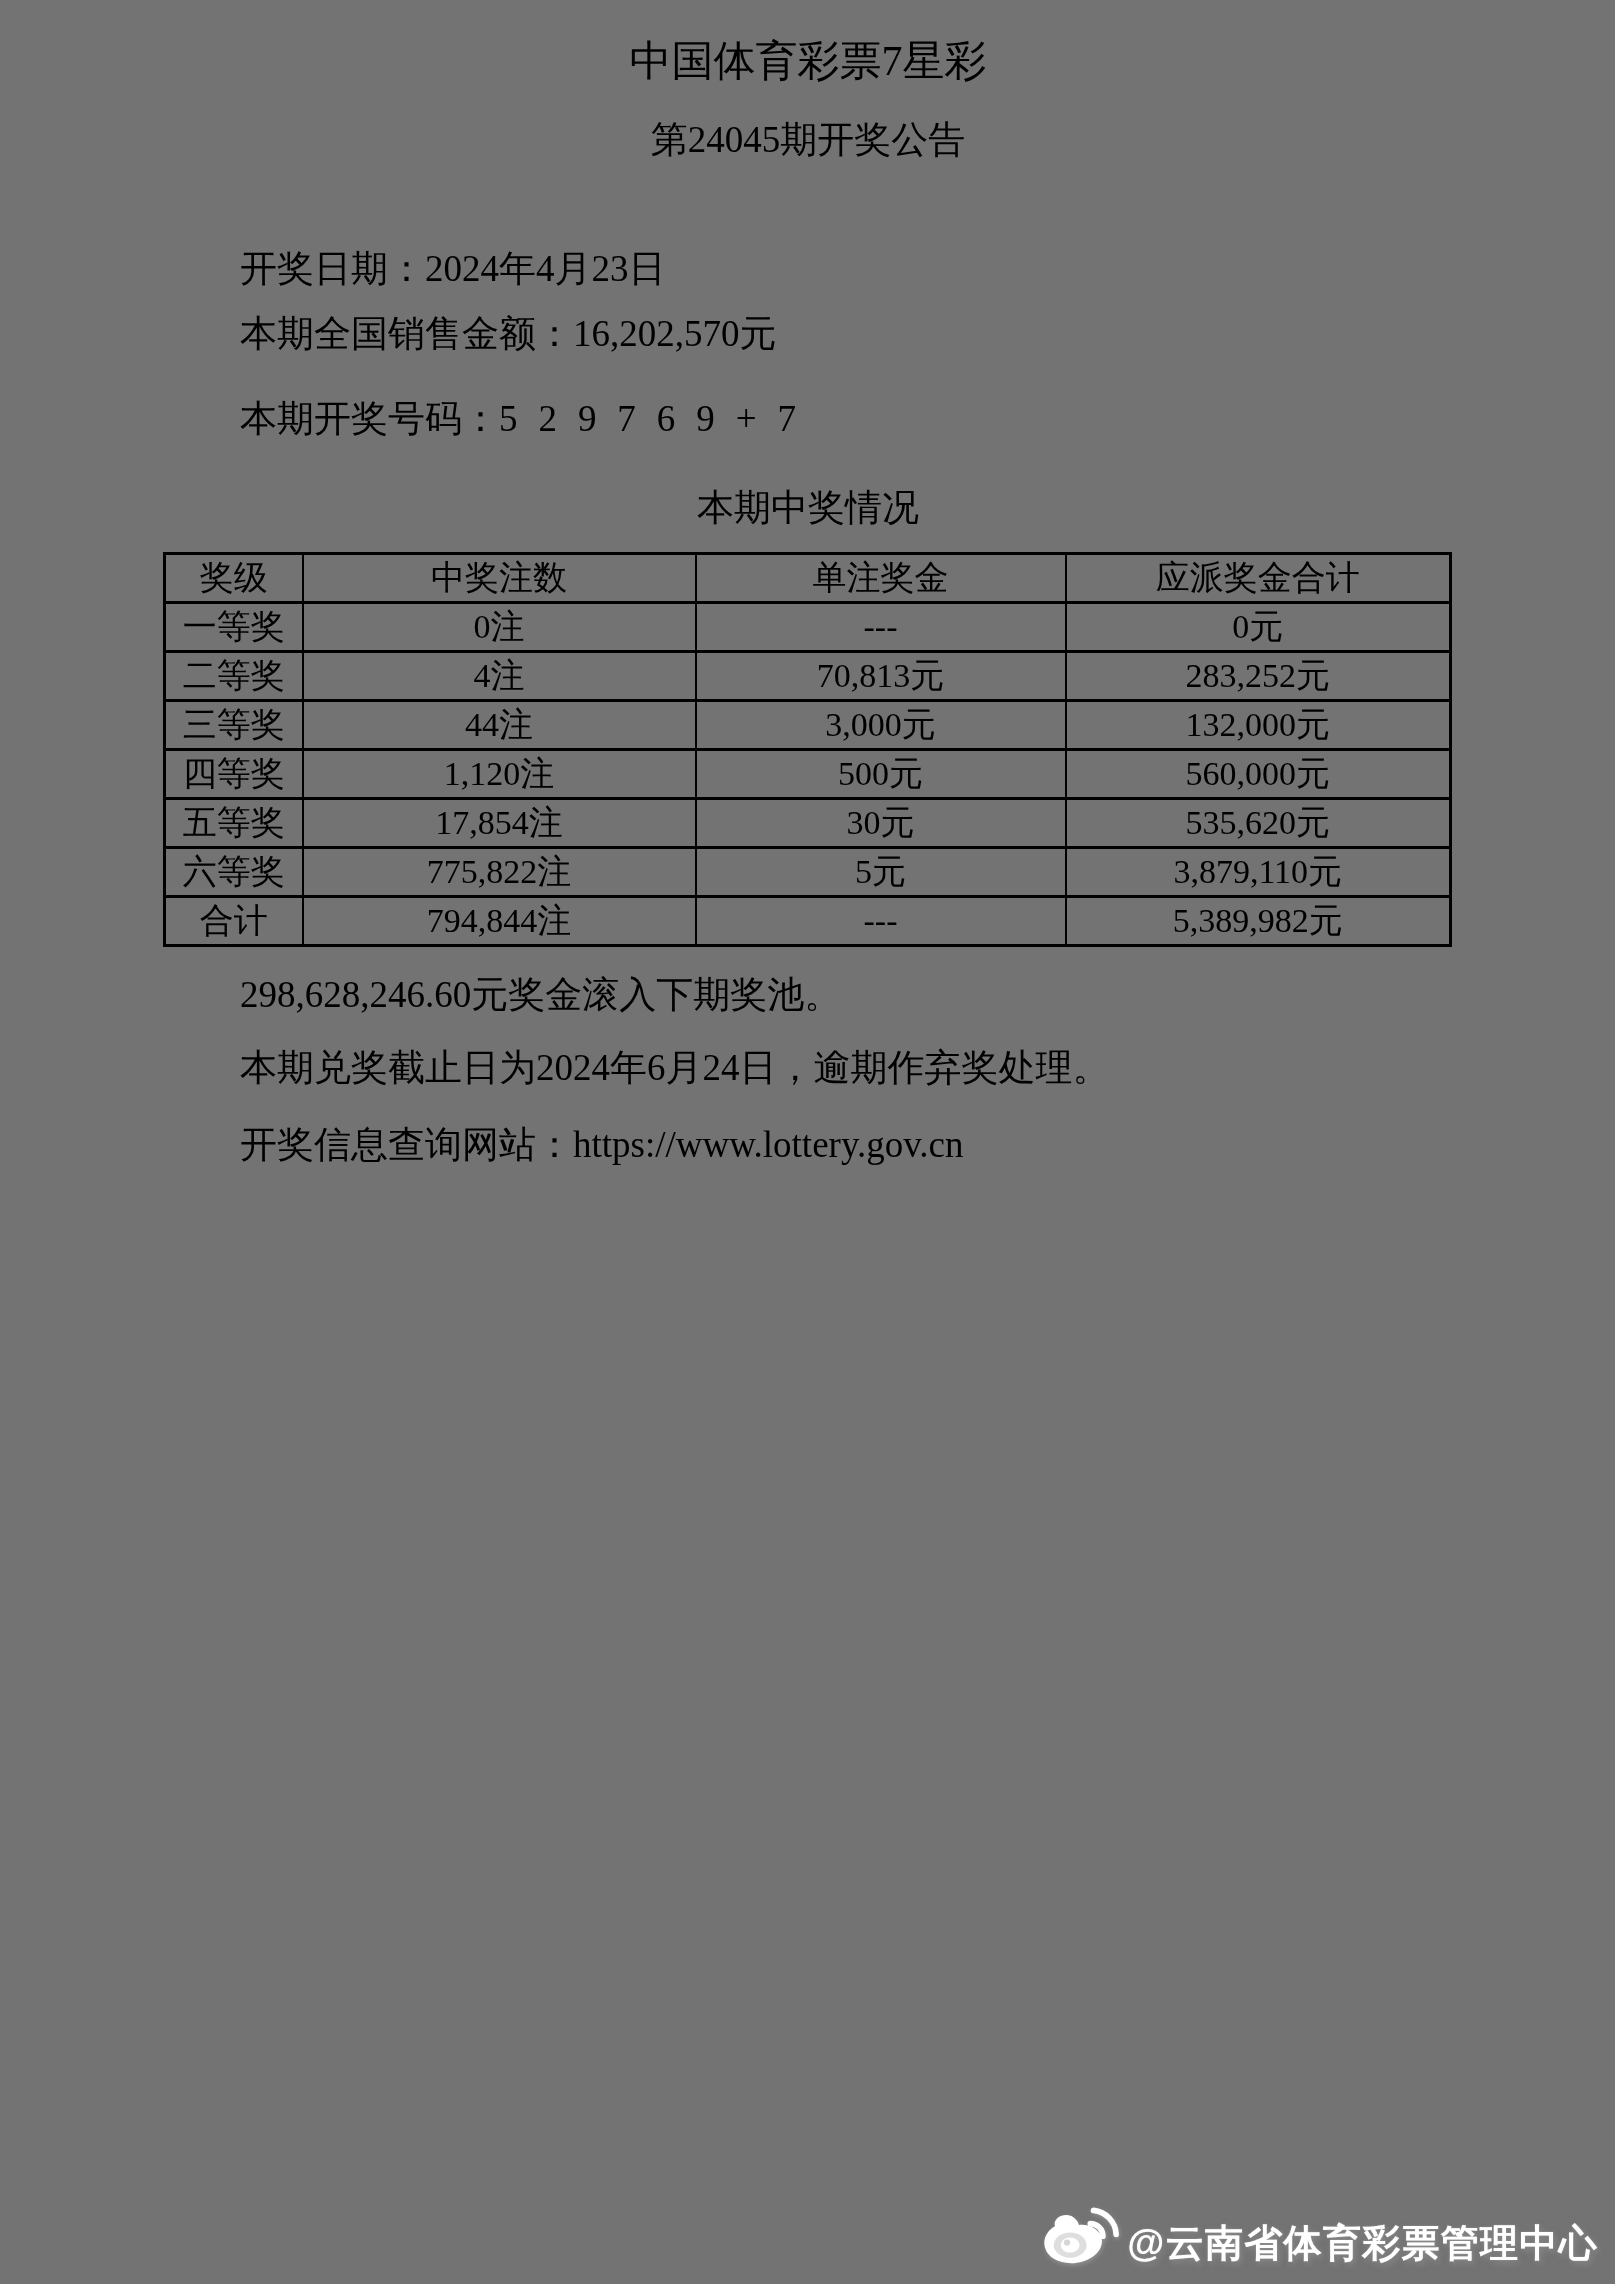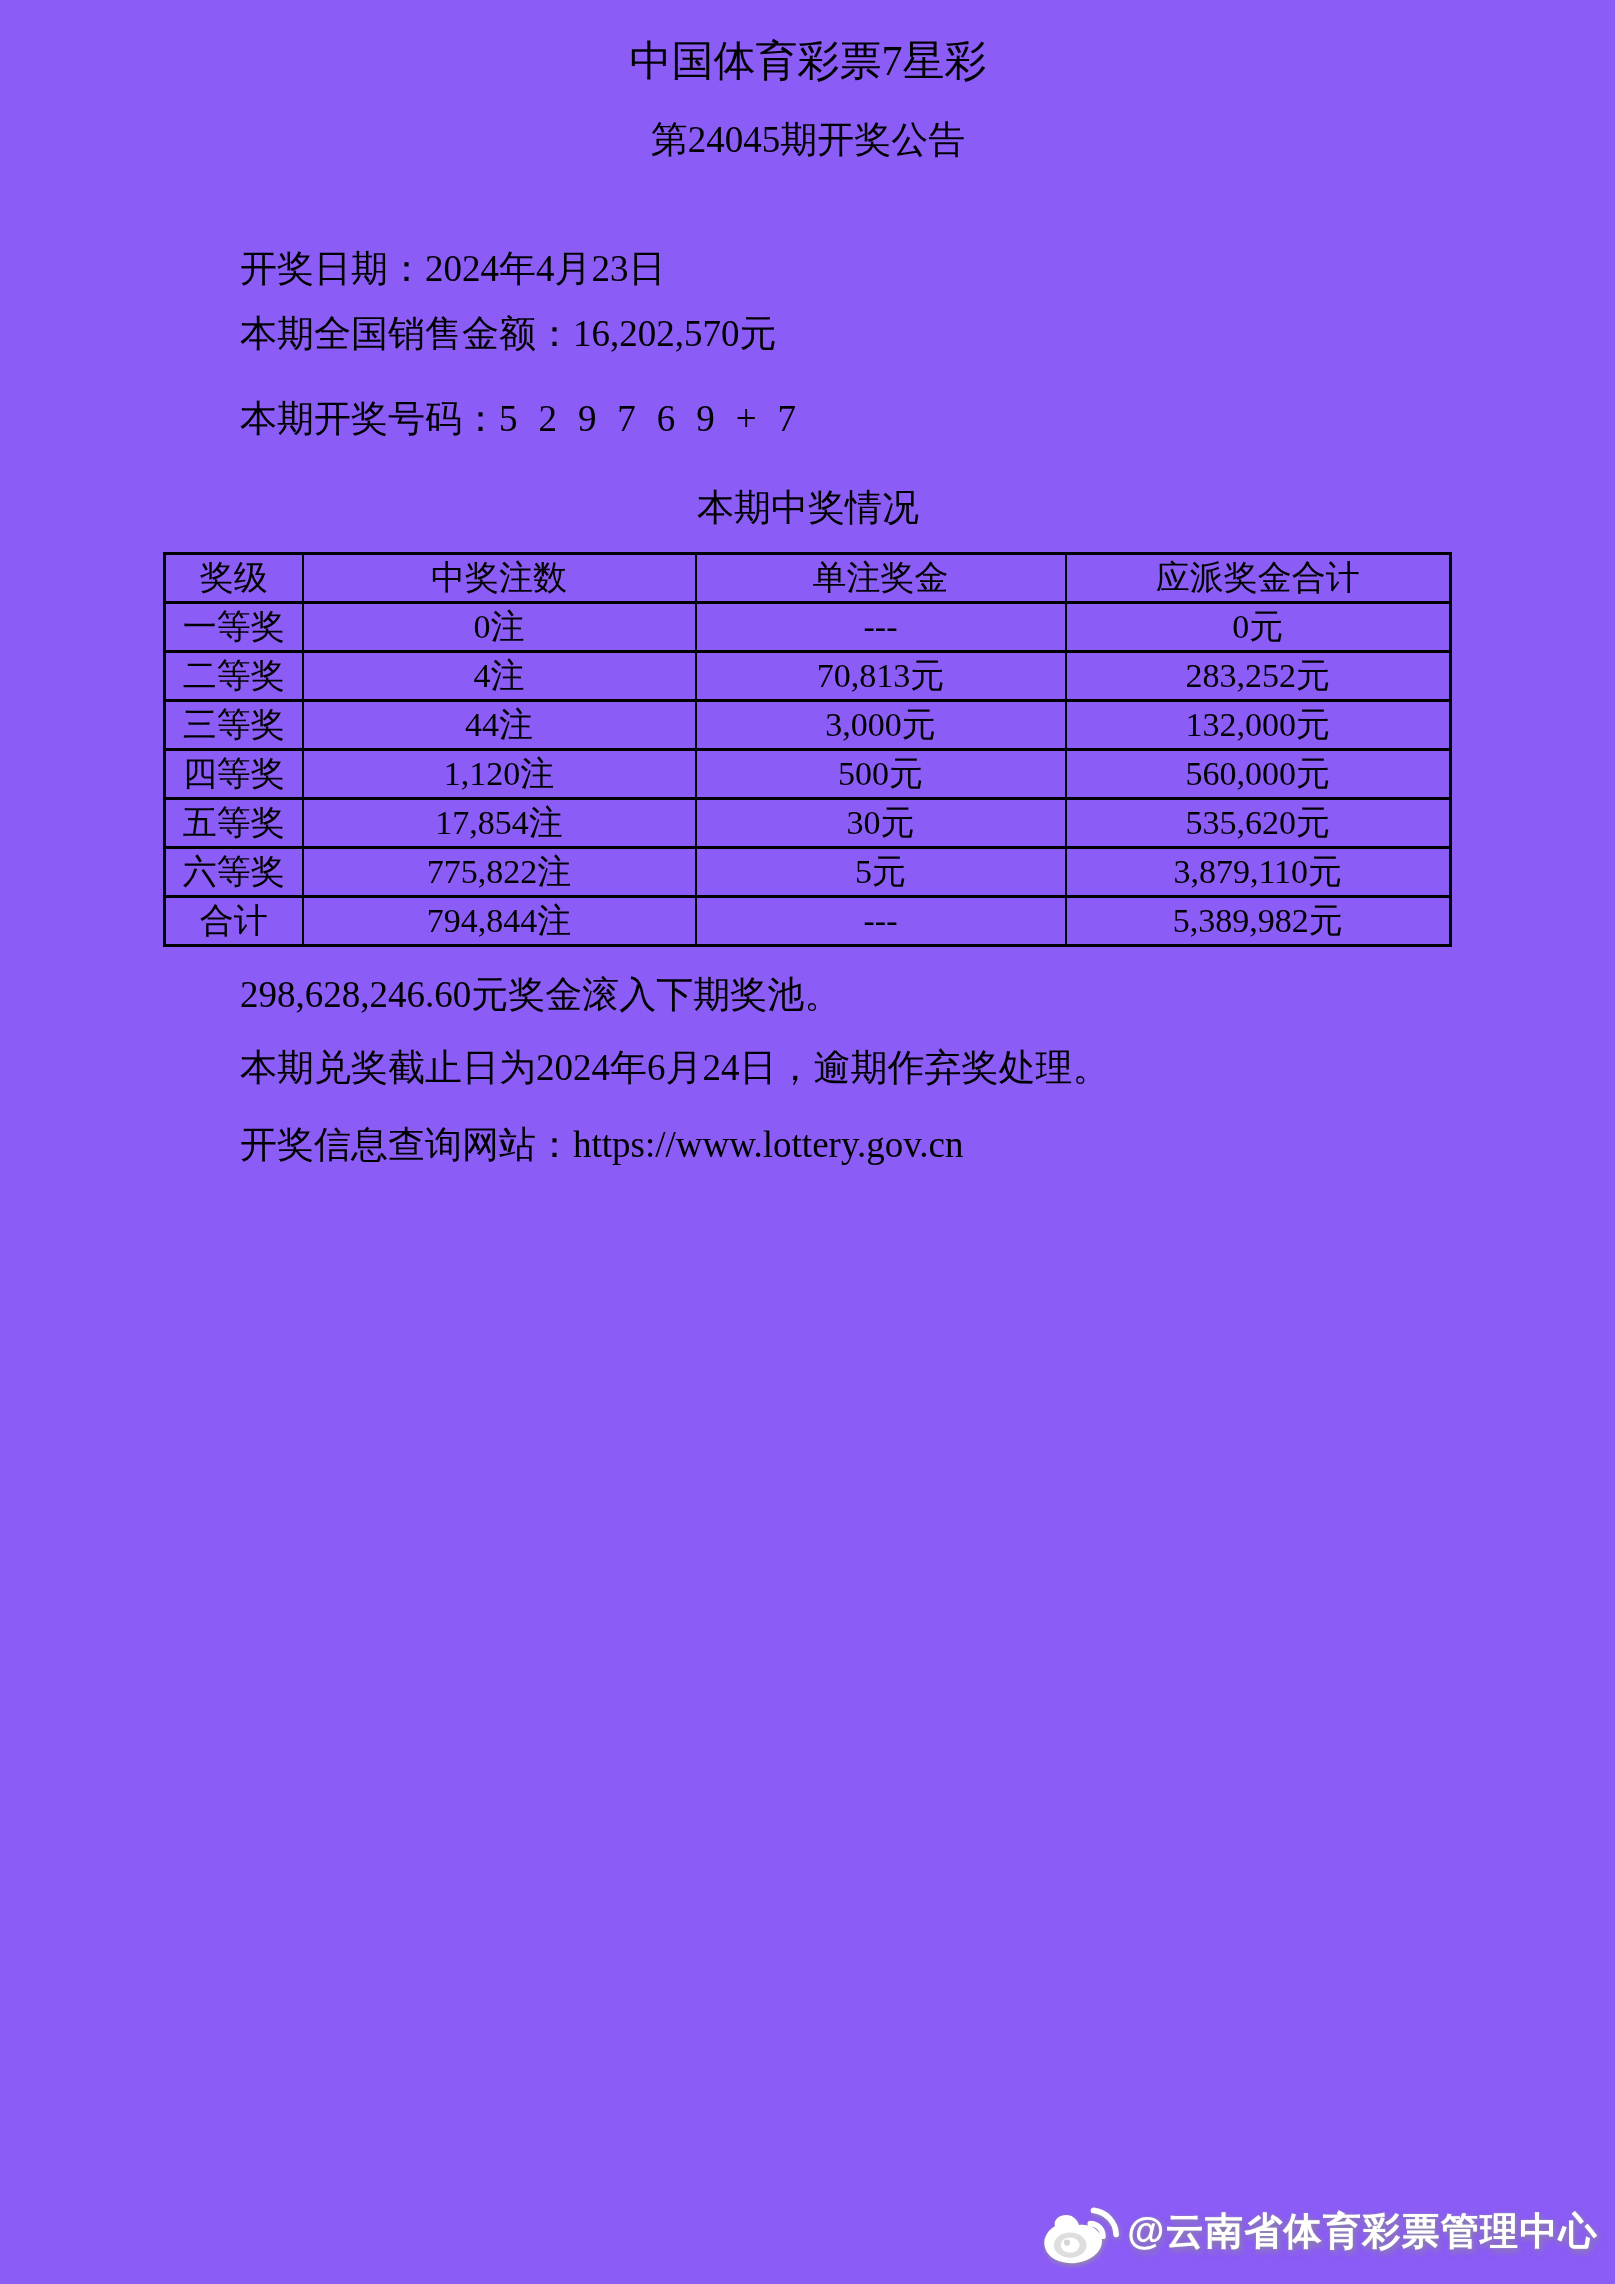--- a/index.html
+++ b/index.html
@@ -1,20 +1,20 @@
 <!DOCTYPE html>
 <html style="font-size:10.4px"><head>
 <meta charset="utf-8">
 <style>
   html,body{margin:0;padding:0;background:#ffffff;}
   .page{
     position:relative;
     width:1616px;
     height:2284px;
-    background:#8b5cf6;
+    background:#737373;
     color:#000;
     font-family:"Liberation Serif","DejaVu Serif",serif;
     overflow:hidden;
   }
   .centered{position:absolute;left:0;width:100%;text-align:center;white-space:nowrap;}
   .title{top:38px;font-size:42px;line-height:1.1;}
   .subtitle{top:96px;font-size:37px;line-height:1.1;margin-top:24px;}
   .info-line{position:absolute;left:240px;font-size:37px;line-height:1.1;white-space:nowrap;}
   .info-date{top:249px;}
   .info-sales{top:314px;}
@@ -39,21 +39,21 @@
   col.col-total{width:385px;}
   table.prize th{}
   td.c-level{text-align:center;}
   td.c-right{text-align:center;padding-right:10.4px;}
   .note{position:absolute;left:240px;font-size:37px;line-height:1.1;white-space:nowrap;}
   .note-0{top:975px;}
   .note-1{top:1048px;}
   .note-2{top:1125px;}
   .watermark{
     position:absolute;top:2206px;right:18px;
-    display:flex;align-items:flex-start;gap:7.8px;
+    display:flex;align-items:flex-end;gap:7.8px;
     font-family:"Liberation Sans","DejaVu Sans",sans-serif;
     font-weight:bold;font-size:38px;color:#ffffff;white-space:nowrap;
   }
   .watermark .handle{
     text-shadow:0 0 1.3px rgba(175,175,175,0.95), 2px 2.6px 6.5px rgba(140,140,140,0.9);
     letter-spacing:1.3px;
   }
   .weibo-icon{filter:drop-shadow(1.3px 2px 2.6px rgba(150,150,150,0.9));}
 </style>
 </head>

